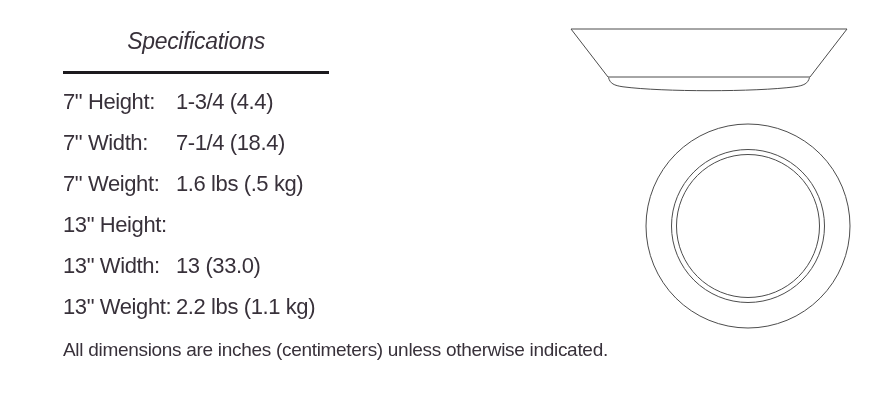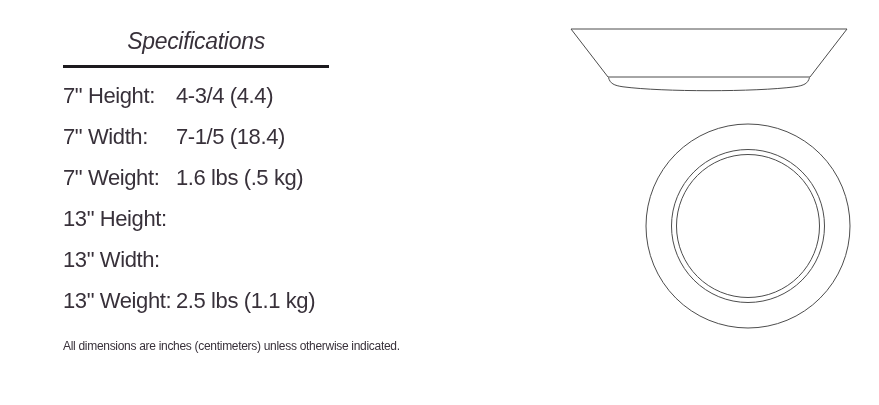--- a/index.html
+++ b/index.html
@@ -11,21 +11,21 @@
     left: 63px;
     top: 28px;
     width: 266px;
   }
   .spec-title {
     text-align: center;
     font-style: italic;
     font-size: 23px;
     font-weight: 500;
     letter-spacing: -0.3px;
-    padding-bottom: 10px;
+    padding-bottom: 16px;
   }
   .spec-underline {
     height: 3px;
     background: #1c1a1e;
     width: 100%;
   }
   .spec-rows { padding-top: 7px; }
   .spec-row {
     display: flex;
     align-items: center;
@@ -35,21 +35,21 @@
     letter-spacing: -0.4px;
     white-space: nowrap;
   }
   .spec-label { width: 113px; flex: 0 0 auto; }
   .spec-value { flex: 1 1 auto; }
 
   .note {
     position: absolute;
     left: 63px;
     top: 339px;
-    font-size: 12px;
+    font-size: 19px;
     font-weight: 500;
     letter-spacing: -0.3px;
     white-space: nowrap;
   }
 
   .drawing-layer {
     position: absolute;
     left: 0;
     top: 0;
     width: 879px;
@@ -58,39 +58,40 @@
 </style>
 </head>
 <body>
 
 <div class="spec-block">
   <div class="spec-title">Specifications</div>
   <div class="spec-underline"></div>
   <div class="spec-rows">
     <div class="spec-row">
       <span class="spec-label">7" Height:</span>
-      <span class="spec-value">4-3/4 (4.4)</span>
+      <span class="spec-value">1-3/4 (4.4)</span>
     </div>
     <div class="spec-row">
       <span class="spec-label">7" Width:</span>
-      <span class="spec-value">7-1/5 (18.4)</span>
+      <span class="spec-value">7-1/4 (18.4)</span>
     </div>
     <div class="spec-row">
       <span class="spec-label">7" Weight:</span>
       <span class="spec-value">1.6 lbs (.5 kg)</span>
     </div>
     <div class="spec-row">
       <span class="spec-label">13" Height:</span>
     </div>
     <div class="spec-row">
       <span class="spec-label">13" Width:</span>
+      <span class="spec-value">13 (33.0)</span>
     </div>
     <div class="spec-row">
       <span class="spec-label">13" Weight:</span>
-      <span class="spec-value">2.5 lbs (1.1 kg)</span>
+      <span class="spec-value">2.2 lbs (1.1 kg)</span>
     </div>
   </div>
 </div>
 
 <div class="note">All dimensions are inches (centimeters) unless otherwise indicated.</div>
 
 <svg class="drawing-layer" viewBox="0 0 879 405" xmlns="http://www.w3.org/2000/svg" fill="none" stroke="#4d4d4d" stroke-width="1">
 
   <g>
     <path d="M 571 29 L 847 29 L 810 77 L 608 77 Z"></path>

